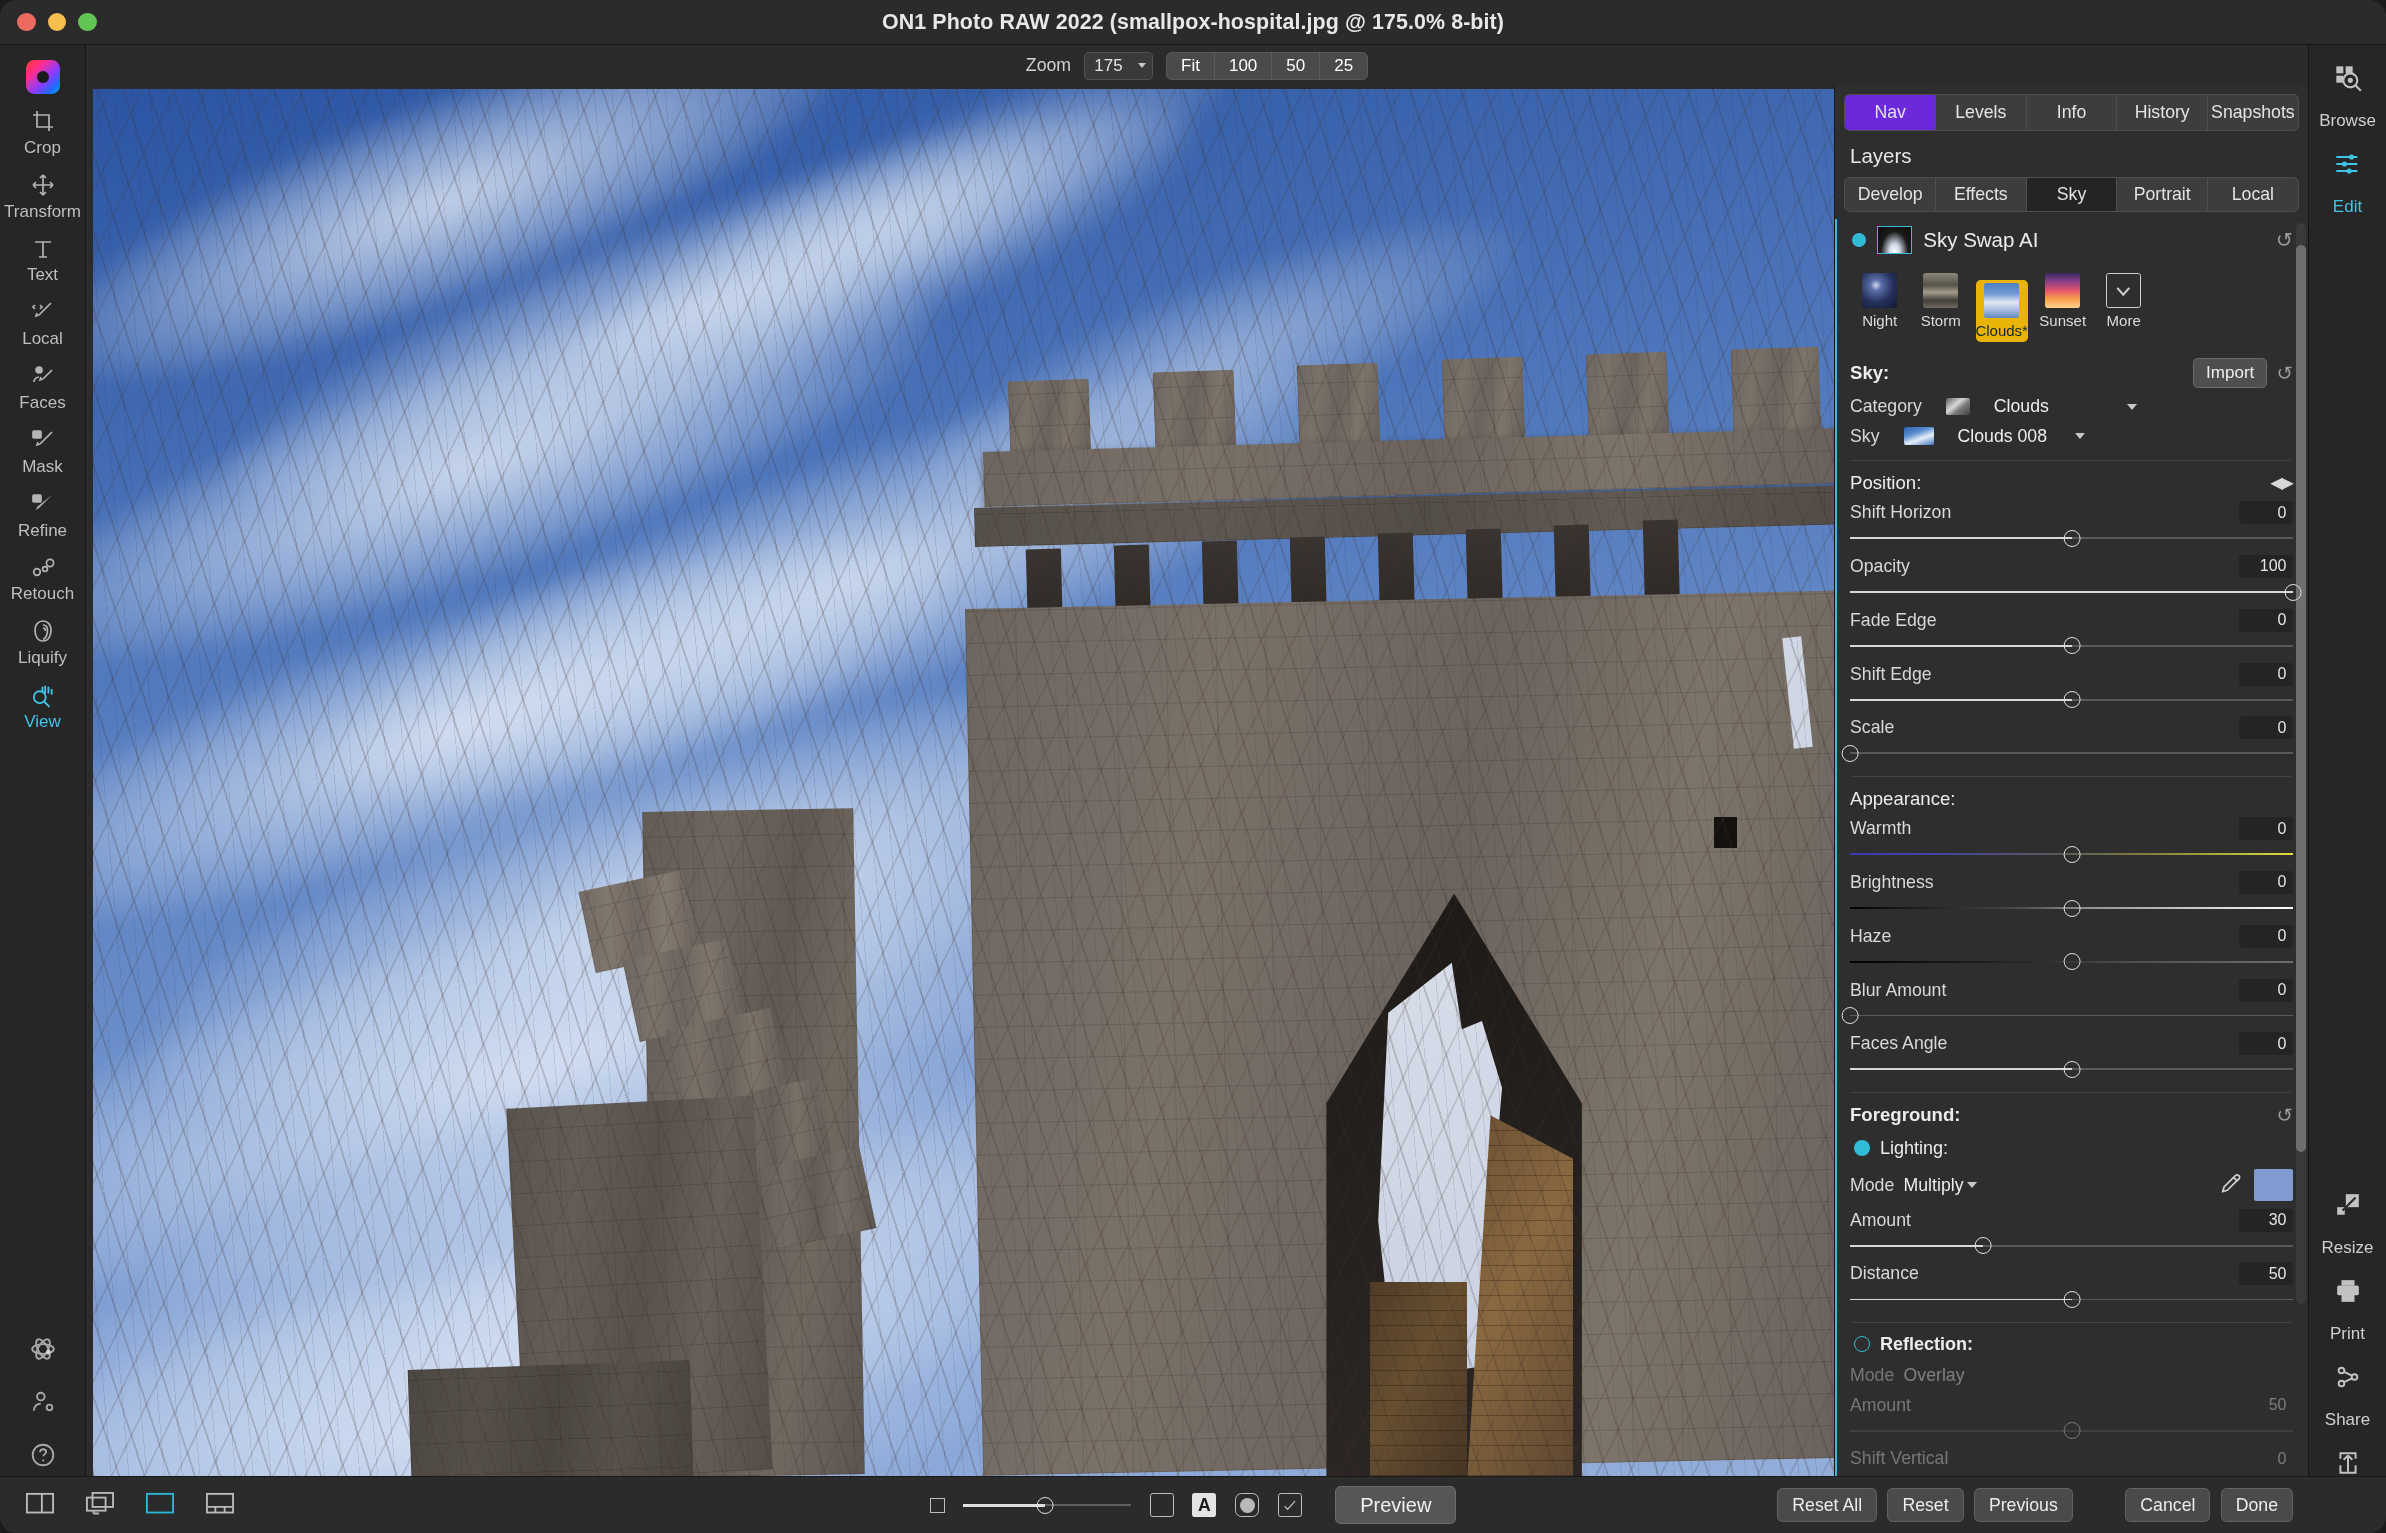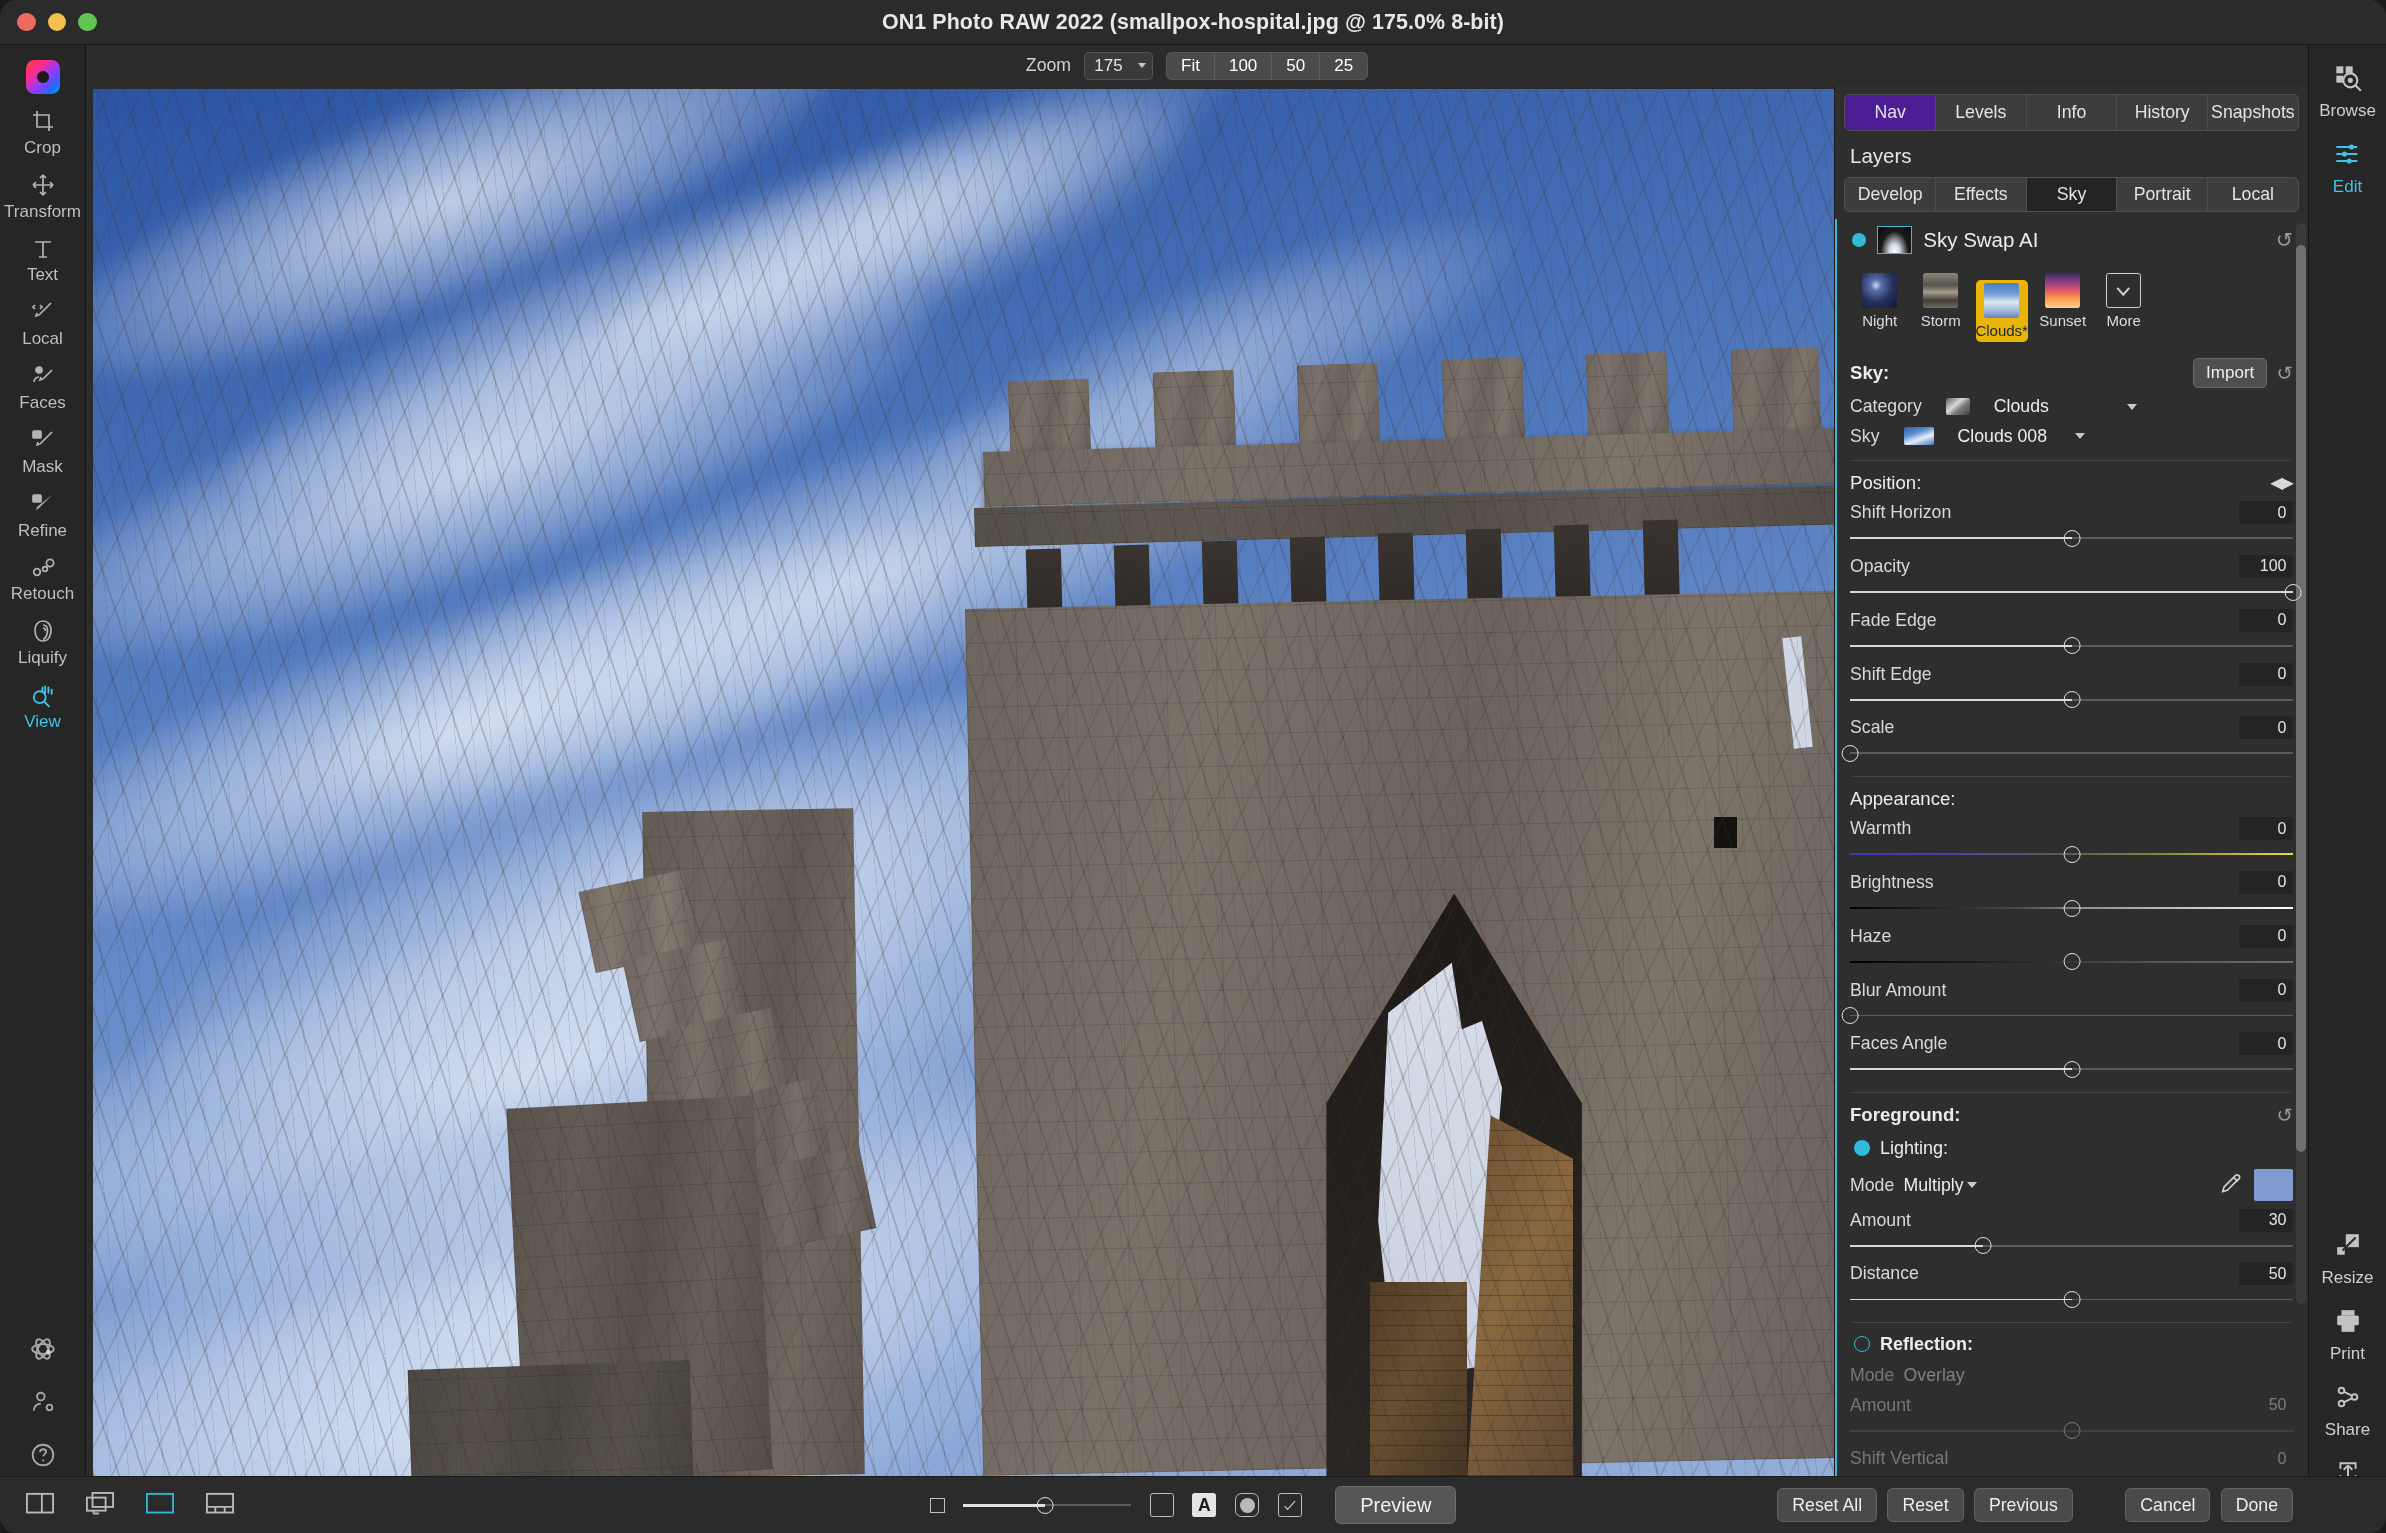--- a/index.html
+++ b/index.html
@@ -70,21 +70,21 @@
     position: absolute; right: 0; top: 45px; bottom: 0; width: 78px;
     background: #262626;
     border-left: 0.9px solid #161616;
     display: flex; flex-direction: column; align-items: center;
   }
   .mod {
     width: 78px; padding-top: 17px;
     display: flex; flex-direction: column; align-items: center;
   }
   .mod .ic { height: 32px; display:flex; align-items:center; justify-content:center;}
-  .mod .lb { font-size: 17px; color: #cfcfcf; margin-top: 7px; }
+  .mod .lb { font-size: 17px; color: #cfcfcf; margin-top: 17px; }
   .mod.active .lb { color: #3fc3e6; }
   .mod svg { stroke:#c2c2c2; fill:none; stroke-width:1.8; }
   .mod.active svg { stroke:#3fc3e6; }
   .mod-bottom { padding-bottom: 17px; }
 
   
   .topbar {
     position: absolute; left: 86px; right: 78px; top: 45px; height: 41px;
     background: #2b2b2b;
     display: flex; align-items: center; justify-content: center; gap: 13px;
@@ -185,21 +185,21 @@
   .tabrow {
     display:flex; margin: 7.5px 9.3px 0 9.3px; height: 37px;
     border:0.9px solid #4e4e4e; border-radius:5.6px; overflow:hidden;
     background:#3d3d3d;
   }
   .tabrow .tb {
     flex:1; display:flex; align-items:center; justify-content:center;
     color:#e3e3e3; font-size:17.7px; border-right:0.9px solid #4e4e4e;
   }
   .tabrow .tb:last-child { border-right:none; }
-  .tabrow .tb.active { background:#4c1d95; }
+  .tabrow .tb.active { background:#6d28d9; }
 
   .layers-title { color:#e6e6e6; font-size:20.5px; padding: 13px 15px 9.3px 15px; }
 
   .tabrow2 {
     display:flex; margin: 0 9.3px 0 9.3px; height: 35px;
     border:0.9px solid #4e4e4e; border-radius:5.6px; overflow:hidden;
     background:#3d3d3d;
   }
   .tabrow2 .tb {
     flex:1; display:flex; align-items:center; justify-content:center;

